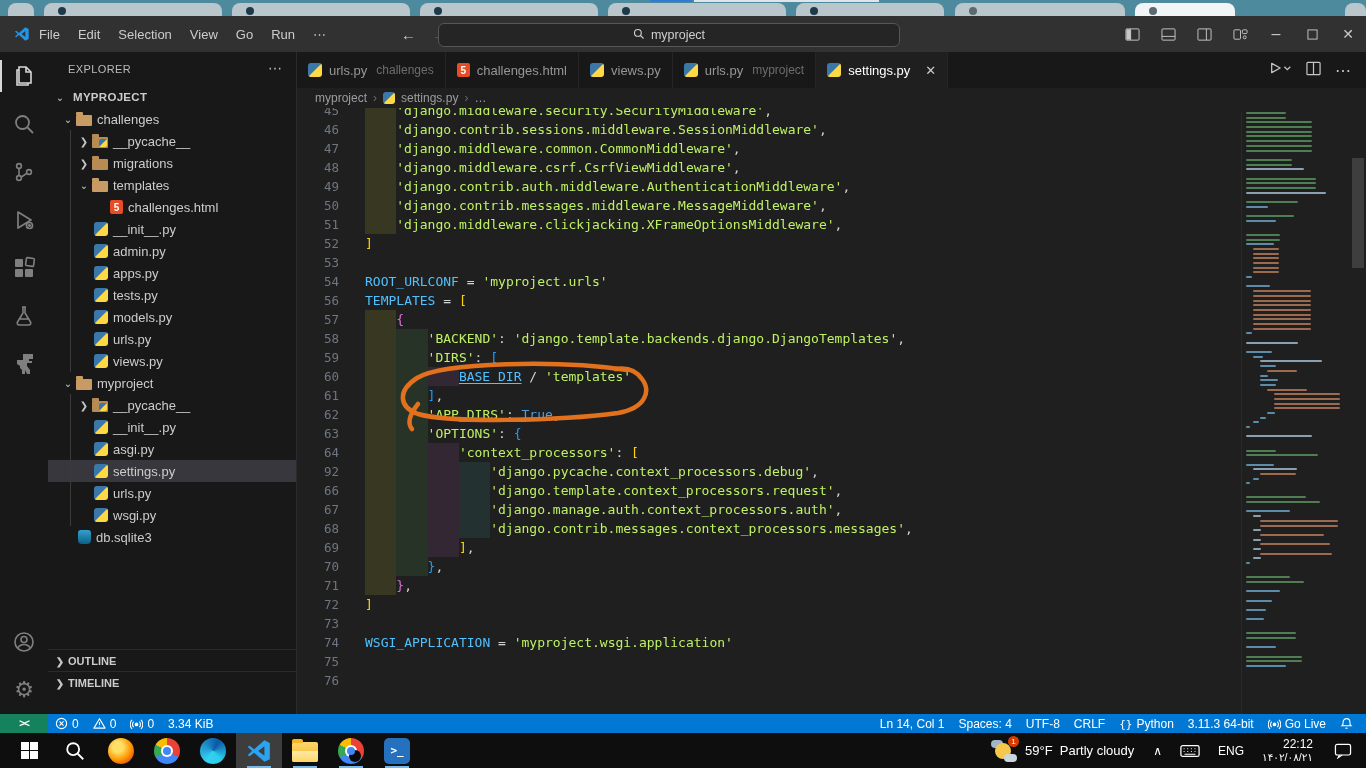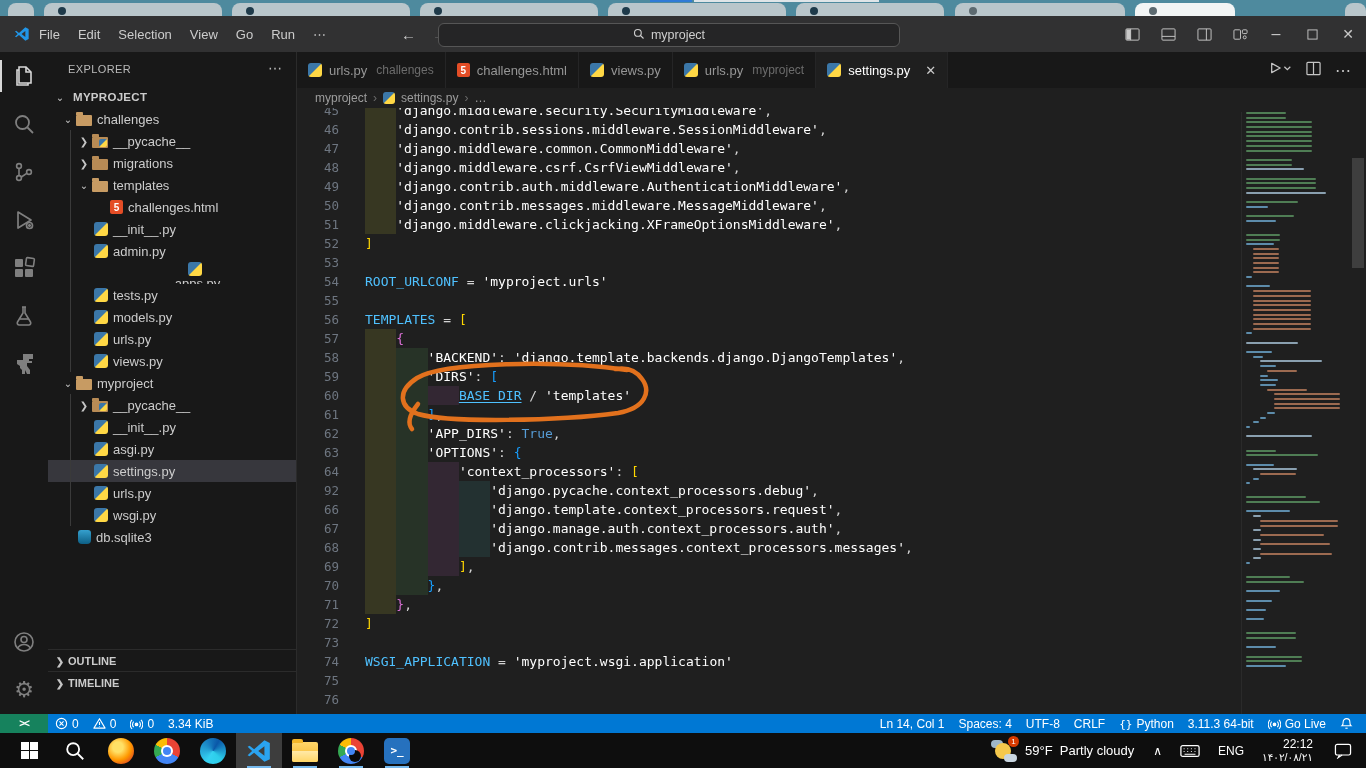--- a/index.html
+++ b/index.html
@@ -65,21 +65,21 @@
   #breadcrumb .sep{color:#6a6a6a;}
   #codewrap{flex:1;position:relative;overflow:hidden;background:#1f1f1f;}
   #code-lines{margin-top:-7px;font-family:"DejaVu Sans Mono",monospace;font-size:13px;}
   .cl{height:19px;line-height:19px;white-space:pre;}
   .ln{display:inline-block;width:42px;text-align:right;color:#6e7681;margin-right:26px;font-size:12.5px;}
   .ich{display:inline-block;width:4ch;height:19px;vertical-align:bottom;}
   .i0{background:rgba(255,255,64,.11);}
   .i1{background:rgba(127,255,127,.09);}
   .i2{background:rgba(255,127,255,.09);}
   .i3{background:rgba(79,236,236,.09);}
-  .tok-s{color:#ffffff;} .tok-c{color:#4fc1ff;} .tok-cu{color:#4fc1ff;text-decoration:underline;text-underline-offset:2px;}
+  .tok-s{color:#bef264;} .tok-c{color:#4fc1ff;} .tok-cu{color:#4fc1ff;text-decoration:underline;text-underline-offset:2px;}
   .tok-o{color:#d4d4d4;} .tok-k{color:#569cd6;}
   .tok-b1{color:#ffd700;} .tok-b2{color:#da70d6;} .tok-b3{color:#179fff;}
   #annotation{position:absolute;left:0;top:0;pointer-events:none;}
   
   #minimap{position:absolute;right:24px;top:4px;width:96px;height:640px;border-left:1px solid #2a2a2a;padding-left:4px;}
   .mmr{position:relative;height:2px;margin-bottom:2.7px;border-radius:1px;}
   #vscroll{position:absolute;right:2px;top:50px;width:12px;height:110px;background:rgba(121,121,121,.35);}
   
   #statusbar{position:absolute;left:0;top:714px;width:1366px;height:19px;background:#0078d4;display:flex;align-items:center;
     font-size:12px;color:#ffffff;}
@@ -304,21 +304,21 @@
             <span class="tlabel">challenges.html</span>
           </div>
           <div class="trow" style="padding-left: 46px;">
             <span class="fi ico-py"></span>
             <span class="tlabel">__init__.py</span>
           </div>
           <div class="trow" style="padding-left: 46px;">
             <span class="fi ico-py"></span>
             <span class="tlabel">admin.py</span>
           </div>
-          <div class="trow" style="padding-left: 46px; flex-direction: column;">
+          <div class="trow" style="padding-left: 46px;">
             <span class="fi ico-py"></span>
             <span class="tlabel">apps.py</span>
           </div>
           <div class="trow" style="padding-left: 46px;">
             <span class="fi ico-py"></span>
             <span class="tlabel">tests.py</span>
           </div>
           <div class="trow" style="padding-left: 46px;">
             <span class="fi ico-py"></span>
             <span class="tlabel">models.py</span>
@@ -432,21 +432,20 @@
             <div class="cl"><span class="ln">45</span><span class="ich i0"></span><span class="tok-s">'django.middleware.security.SecurityMiddleware'</span><span class="tok-o">,</span></div>
             <div class="cl"><span class="ln">46</span><span class="ich i0"></span><span class="tok-s">'django.contrib.sessions.middleware.SessionMiddleware'</span><span class="tok-o">,</span></div>
             <div class="cl"><span class="ln">47</span><span class="ich i0"></span><span class="tok-s">'django.middleware.common.CommonMiddleware'</span><span class="tok-o">,</span></div>
             <div class="cl"><span class="ln">48</span><span class="ich i0"></span><span class="tok-s">'django.middleware.csrf.CsrfViewMiddleware'</span><span class="tok-o">,</span></div>
             <div class="cl"><span class="ln">49</span><span class="ich i0"></span><span class="tok-s">'django.contrib.auth.middleware.AuthenticationMiddleware'</span><span class="tok-o">,</span></div>
             <div class="cl"><span class="ln">50</span><span class="ich i0"></span><span class="tok-s">'django.contrib.messages.middleware.MessageMiddleware'</span><span class="tok-o">,</span></div>
             <div class="cl"><span class="ln">51</span><span class="ich i0"></span><span class="tok-s">'django.middleware.clickjacking.XFrameOptionsMiddleware'</span><span class="tok-o">,</span></div>
             <div class="cl"><span class="ln">52</span><span class="tok-b1">]</span></div>
             <div class="cl"><span class="ln">53</span></div>
             <div class="cl"><span class="ln">54</span><span class="tok-c">ROOT_URLCONF</span><span class="tok-o"> = </span><span class="tok-s">'myproject.urls'</span></div>
-            <div class="cl"><span class="ln">55</span></div>
             <div class="cl"><span class="ln">56</span><span class="tok-c">TEMPLATES</span><span class="tok-o"> = </span><span class="tok-b1">[</span></div>
             <div class="cl"><span class="ln">57</span><span class="ich i0"></span><span class="tok-b2">{</span></div>
             <div class="cl"><span class="ln">58</span><span class="ich i0"></span><span class="ich i1"></span><span class="tok-s">'BACKEND'</span><span class="tok-o">: </span><span class="tok-s">'django.template.backends.django.DjangoTemplates'</span><span class="tok-o">,</span></div>
             <div class="cl"><span class="ln">59</span><span class="ich i0"></span><span class="ich i1"></span><span class="tok-s">'DIRS'</span><span class="tok-o">: </span><span class="tok-b3">[</span></div>
             <div class="cl"><span class="ln">60</span><span class="ich i0"></span><span class="ich i1"></span><span class="ich i2"></span><span class="tok-cu">BASE_DIR</span><span class="tok-o"> / </span><span class="tok-s">'templates'</span></div>
             <div class="cl"><span class="ln">61</span><span class="ich i0"></span><span class="ich i1"></span><span class="tok-b3">]</span><span class="tok-o">,</span></div>
             <div class="cl"><span class="ln">62</span><span class="ich i0"></span><span class="ich i1"></span><span class="tok-s">'APP_DIRS'</span><span class="tok-o">: </span><span class="tok-k">True</span><span class="tok-o">,</span></div>
             <div class="cl"><span class="ln">63</span><span class="ich i0"></span><span class="ich i1"></span><span class="tok-s">'OPTIONS'</span><span class="tok-o">: </span><span class="tok-b3">{</span></div>
             <div class="cl"><span class="ln">64</span><span class="ich i0"></span><span class="ich i1"></span><span class="ich i2"></span><span class="tok-s">'context_processors'</span><span class="tok-o">: </span><span class="tok-b1">[</span></div>
             <div class="cl"><span class="ln">92</span><span class="ich i0"></span><span class="ich i1"></span><span class="ich i2"></span><span class="ich i3"></span><span class="tok-s">'django.pycache.context_processors.debug'</span><span class="tok-o">,</span></div>

